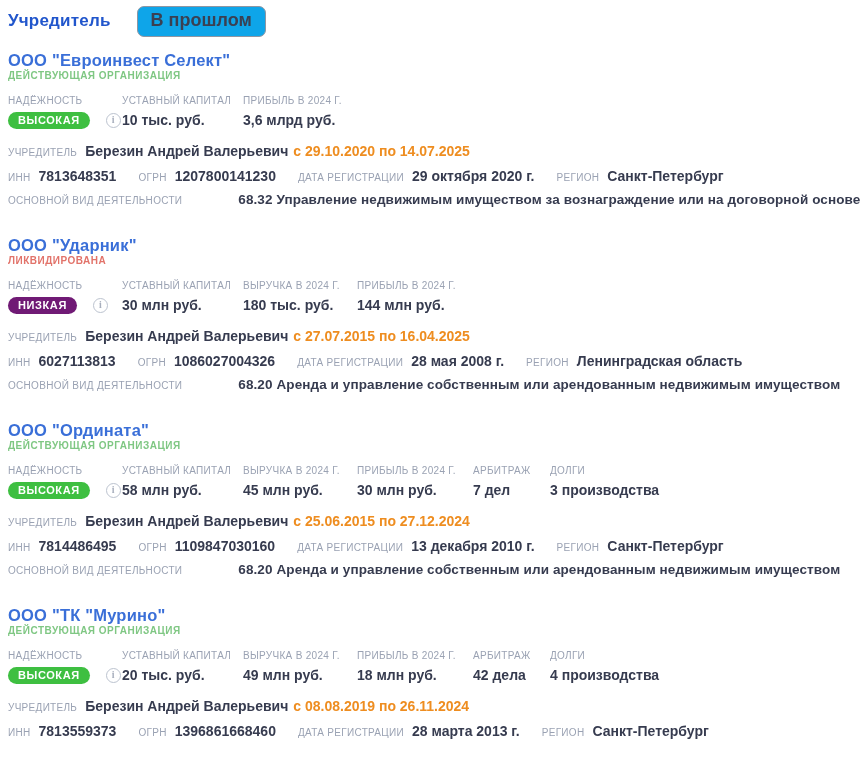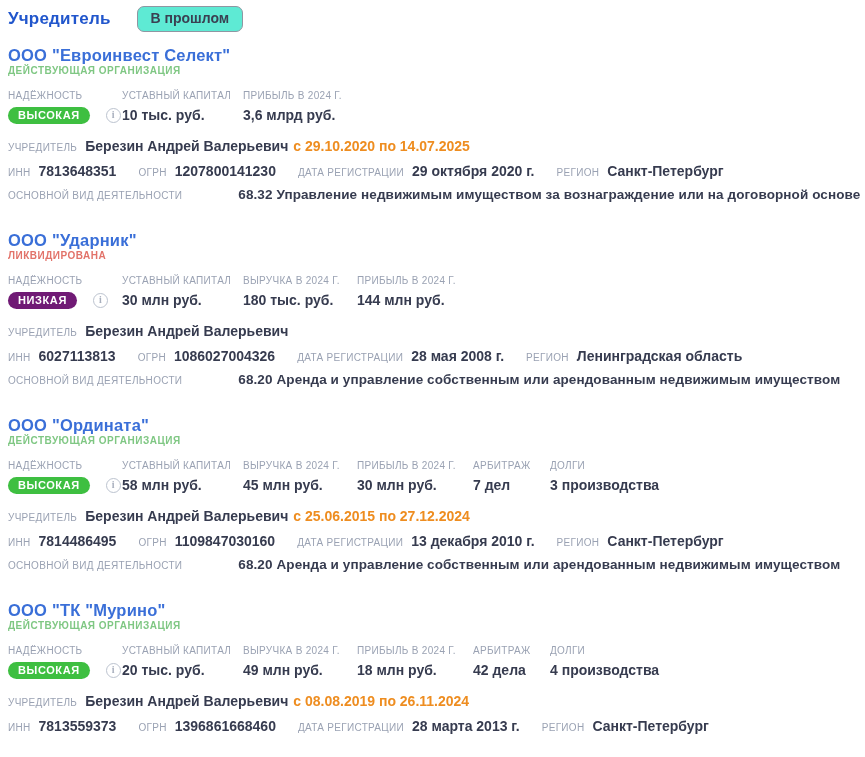--- a/index.html
+++ b/index.html
@@ -8,22 +8,22 @@
     font-family: "Liberation Sans", sans-serif;
     color: #363b4f;
     padding: 6px 0 0 8px;
   }
 
   
   .page-header { display: flex; align-items: center; gap: 26px; margin-bottom: 14px; }
   .page-title { font-size: 17px; font-weight: 700; color: #2156cc; letter-spacing: .2px; }
   .past-btn {
     font-family: "Liberation Sans", sans-serif;
-    font-size: 14px; font-weight: 600; color: #3a4052;
-    background: #5eead4; border: 1.5px solid #8f96a2; border-radius: 7px;
+    font-size: 18px; font-weight: 600; color: #3a4052;
+    background: #0ea5e9; border: 1.5px solid #8f96a2; border-radius: 7px;
     padding: 3px 13px 4px; cursor: pointer; line-height: 1.2;
   }
 
   
   .company { margin-bottom: 29px; }
   .company-name {
     font-size: 16.5px; font-weight: 600; color: #3a6fd8;
     text-decoration: none; display: inline-block; letter-spacing: .2px;
   }
   .company-status {
@@ -163,20 +163,21 @@
         </div>
         <div class="metric-col" style="width: 116px;">
           <span class="metric-label">ПРИБЫЛЬ В 2024 Г.</span>
           <span class="metric-value">144 млн руб.</span>
         </div>
       </div>
 
     <div class="founder-row">
       <span class="row-label">УЧРЕДИТЕЛЬ</span>
       <a href="#" class="founder-name">Березин Андрей Валерьевич</a>
+      <span class="founder-period">с 27.07.2015 по 16.04.2025</span>
     </div>
 
     <div class="details-row">
 
     <span class="detail-pair">
           <span class="row-label">ИНН</span>
           <span class="detail-value">6027113813</span>
         </span>
         <span class="detail-pair">
           <span class="row-label">ОГРН</span>

